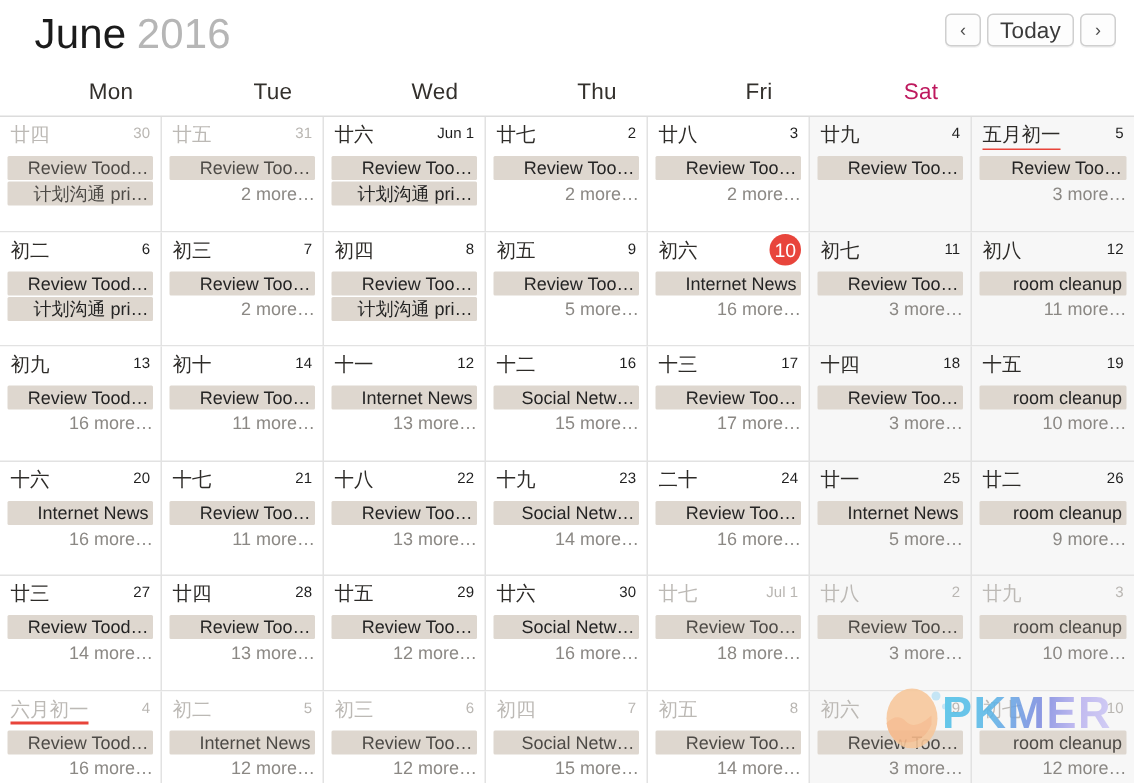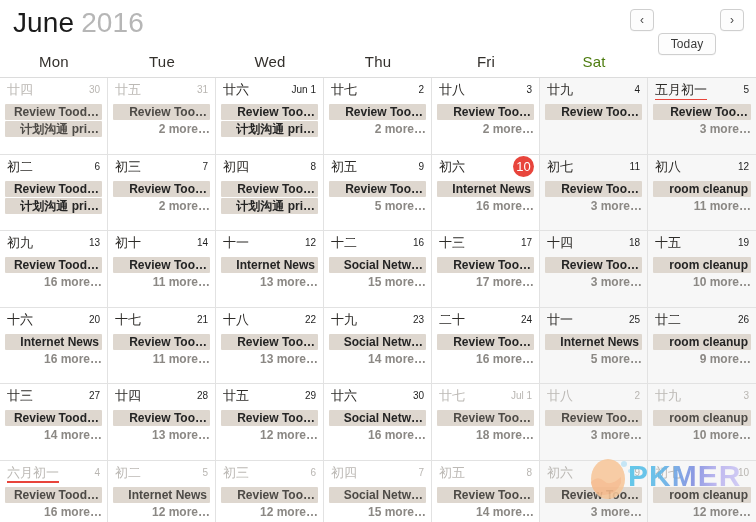--- a/index.html
+++ b/index.html
@@ -9,21 +9,21 @@
     overflow: hidden;
     background: #ffffff;
     font-family: "Liberation Sans", "DejaVu Sans", sans-serif;
     -webkit-font-smoothing: antialiased;
   }
 
   
   .toolbar {
     position: relative;
     height: 45px;
-    padding: 0 13px;
+    padding: 0 23px;
     display: flex;
     align-items: center;
     background: #ffffff;
   }
   .title {
     font-size: 28px;
     line-height: 30px;
     font-weight: 300;
     letter-spacing: 0.1px;
     white-space: nowrap;
@@ -48,43 +48,43 @@
     display: flex;
     align-items: center;
     justify-content: center;
     font-size: 11px;
     color: #3a3a3a;
     cursor: default;
     box-shadow: 0 0.5px 0.5px rgba(0,0,0,0.05);
   }
   .nav-btn.today {
     min-width: 58px;
-    font-size: 12px;
+    font-size: 15px;
     letter-spacing: 0.1px;
-    margin-top: 24px;
   }
   .nav-btn .chev { font-size: 12px; line-height: 1; color: #4a4a4a; }
 
   
   .weekdays {
     display: grid;
     grid-template-columns: repeat(7, 108px);
     height: 33px;
     border-bottom: 1px solid #dcdcdc;
     background: #ffffff;
+    padding-left: 20px;
   }
   .weekday {
     display: flex;
     align-items: center;
     justify-content: center;
     font-size: 15px;
     color: #33302c;
     letter-spacing: 0.2px;
   }
-  .weekday.weekend { color: #4d7c0f; }
+  .weekday.weekend { color: #be185d; }
 
   
   .grid {
     display: grid;
     grid-template-columns: repeat(7, 108px);
     grid-auto-rows: 76.5px;
     width: 756px;
   }
   .cell {
     position: relative;
@@ -137,21 +137,21 @@
     height: 21px;
     display: inline-flex;
     align-items: center;
     justify-content: center;
     font-size: 13px;
     line-height: 1;
     margin-top: -2px;
     margin-right: -2px;
   }
 
-  .events { padding: 0 5px; margin-top: 1px; font-weight: bold; }
+  .events { padding: 0 5px; margin-top: 1px; }
   .event {
     background: #ded7cf;
     color: #242424;
     font-size: 12px;
     line-height: 16px;
     height: 16px;
     padding: 0 3px 0 5px;
     margin-bottom: 1px;
     white-space: nowrap;
     overflow: hidden;

